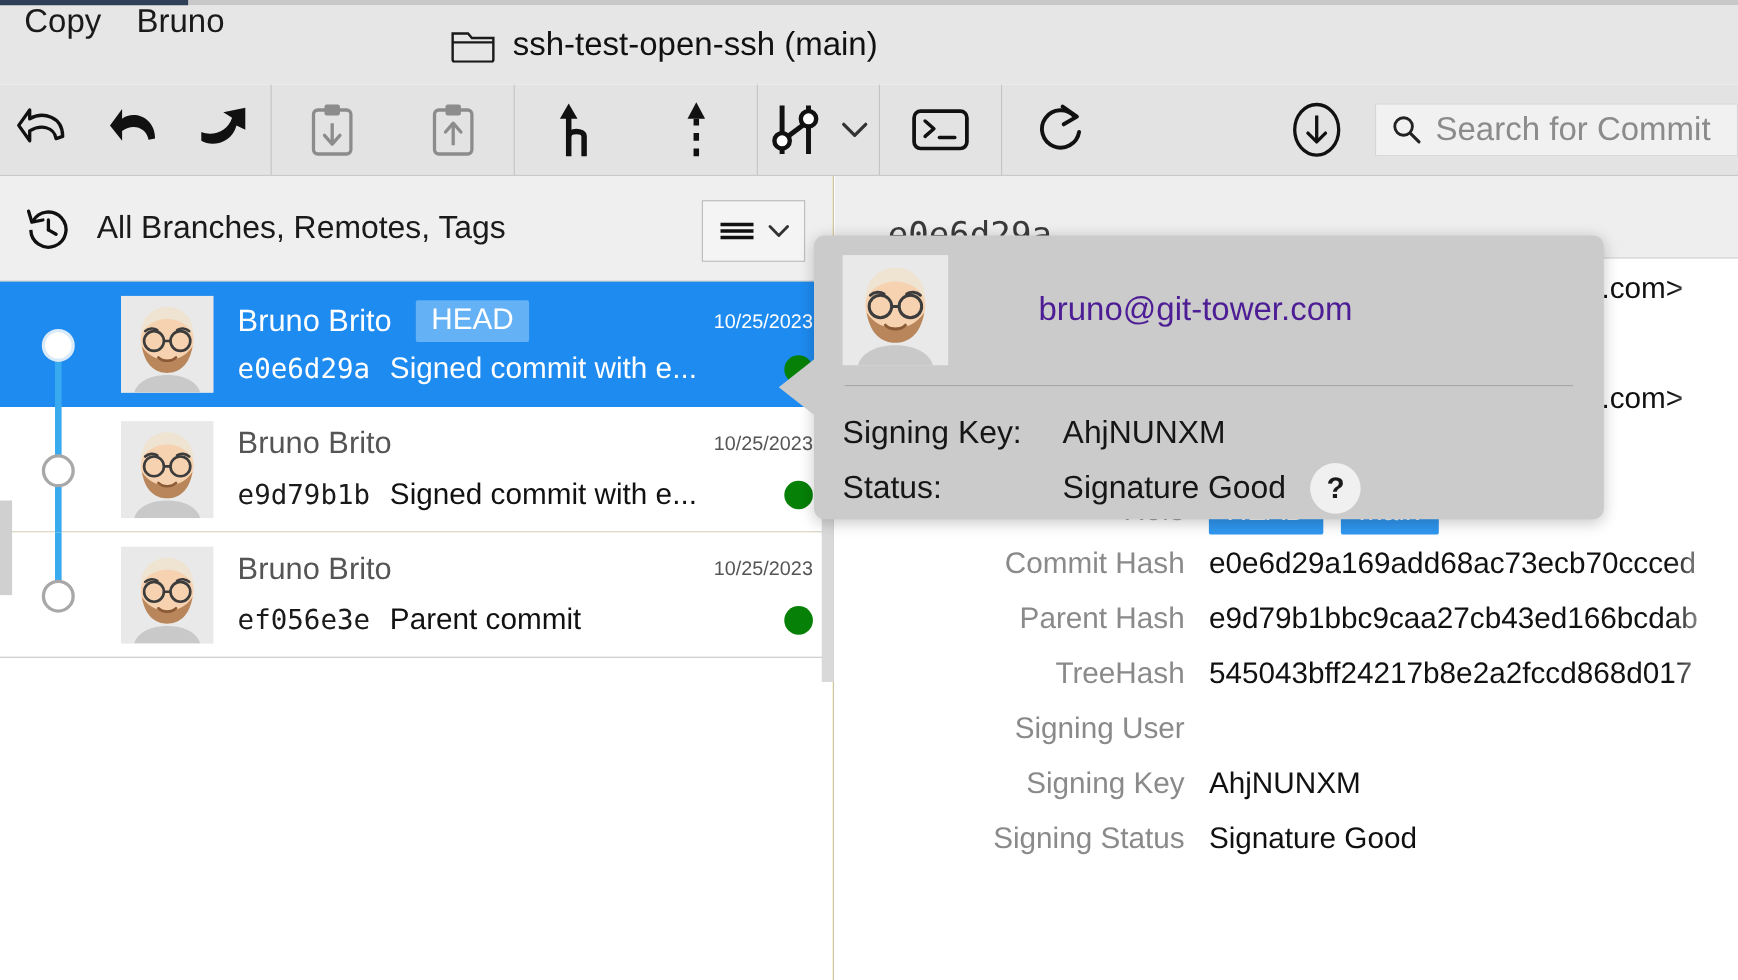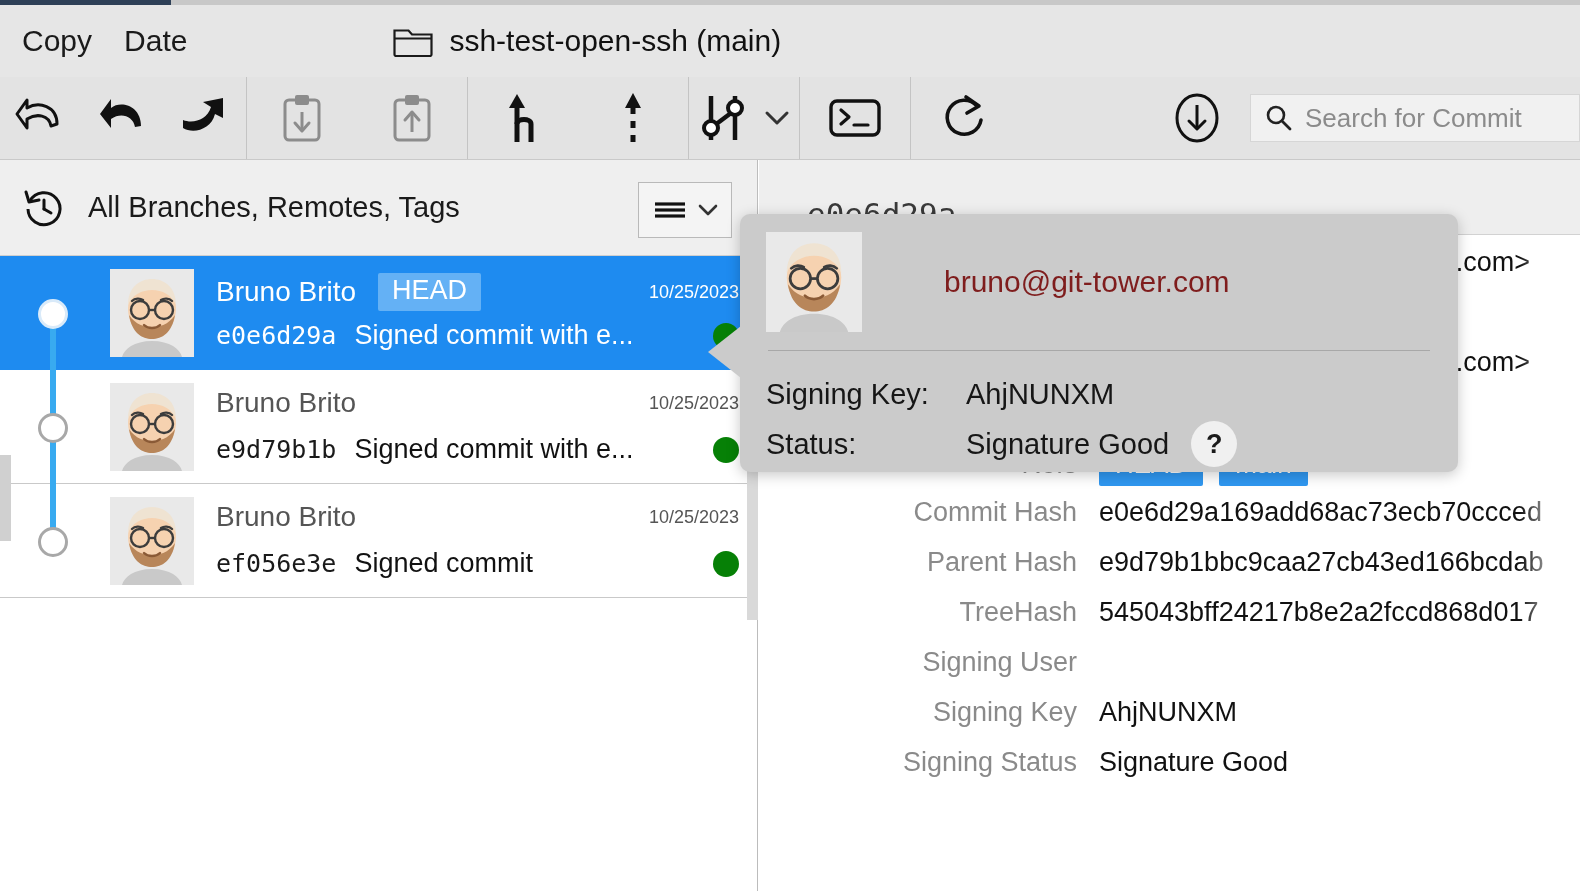--- a/index.html
+++ b/index.html
@@ -18,21 +18,21 @@
   }
   .tabstrip .active-tab {
     position: absolute; left: 0; top: 0; width: 171px; height: 5px;
     background: #2e4057;
   }
 
   
   .menubar {
     position: absolute; top: 5px; left: 0; width: 1580px; height: 72px;
     background: #e6e6e6;
-    display: flex; align-items: center;
+    display: flex; 
   }
   .menu-item {
     font-size: 30px; color: #1a1a1a; padding: 0 16px; line-height: 1;
     white-space: nowrap; cursor: default;
   }
   .menu-item:first-child { margin-left: 6px; }
   .repo-chip {
     display: flex; align-items: center; gap: 16px;
     margin-left: 190px;
   }
@@ -58,21 +58,21 @@
   }
   .tb-btn.wide { width: 110px; }
   .tb-spacer { flex: 1 1 auto; }
   .tb-right { display: flex; align-items: center; height: 100%; }
   .search-box {
     width: 330px; height: 48px; background: #f1f1f1;
     border: 1px solid #d6d6d6;
     display: flex; align-items: center; gap: 12px;
     padding: 0 14px; margin-left: 12px; margin-right: 0;
   }
-  .search-ph { font-size: 26px; color: #8b8b8b; white-space: nowrap; }
+  .search-ph { font-size: 30px; color: #8b8b8b; white-space: nowrap; }
 
   
   .left-panel {
     position: absolute; top: 160px; left: 0; width: 758px; height: 731px;
     background: #fde047;
     border-right: 1px solid #bcbcbc;
   }
   .list-header {
     position: relative; height: 96px; background: #efefef;
     border-bottom: 1px solid #cfcfcf;
@@ -188,21 +188,21 @@
   }
   .pop-arrow {
     position: absolute; left: -32px; top: 112px;
     width: 0; height: 0;
     border-top: 26px solid transparent;
     border-bottom: 26px solid transparent;
     border-right: 33px solid #cbcbcb;
   }
   .pop-top { display: flex; align-items: center; height: 136px; padding-left: 26px; }
   .pop-avatar { width: 96px; height: 100px; background: #e9e9e9; flex: 0 0 auto; }
-  .pop-email { font-size: 30px; color: #7f1d1d; margin-left: 82px; white-space: nowrap; }
+  .pop-email { font-size: 30px; color: #4c1d95; margin-left: 82px; white-space: nowrap; }
   .pop-divider { height: 1px; background: #a8a8a8; margin: 0 28px; }
   .pop-rows { padding: 18px 0 0 26px; }
   .pop-row { display: flex; align-items: center; height: 50px; }
   .pop-label { font-size: 29px; color: #161616; width: 200px; flex: 0 0 auto; }
   .pop-value { font-size: 29px; color: #161616; margin-left: 0; white-space: nowrap; }
   .help-badge {
     margin-left: 22px; width: 46px; height: 46px; border-radius: 50%;
     background: #f0f0f0; display: flex; align-items: center; justify-content: center;
     font-size: 27px; font-weight: bold; color: #1a1a1a;
   }
@@ -222,21 +222,21 @@
 <body>
 
 <div id="app">
 
   <div class="tabstrip">
     <div class="active-tab"></div>
   </div>
 
   <div class="menubar">
     <div class="menu-item">Copy</div>
-    <div class="menu-item">Date</div>
+    <div class="menu-item">Bruno</div>
     <div class="repo-chip">
       <span class="folder-icon">
         <svg width="40" height="32" viewBox="0 0 40 32">
           <path d="M1.5 5.5h14l3.5 4h19.5v20a1.5 1.5 0 0 1-1.5 1.5H3a1.5 1.5 0 0 1-1.5-1.5z" fill="none" stroke="#1a1a1a" stroke-width="2.2"></path>
           <line x1="1.5" y1="13.5" x2="38.5" y2="13.5" stroke="#1a1a1a" stroke-width="2.2"></line>
         </svg>
       </span>
       <span class="repo-title">ssh-test-open-ssh (main)</span>
     </div>
   </div>
@@ -493,21 +493,21 @@
             <path d="M34 56 C38 60 46 60 50 56" fill="none" stroke="#8a5a36" stroke-width="2.4" stroke-linecap="round"></path>
           </svg>
         </div>
         <div class="meta-col">
           <div class="meta-top">
             <span class="author">Bruno Brito</span>
             <span class="date">10/25/2023</span>
           </div>
           <div class="meta-bottom">
             <span class="sha">ef056e3e</span>
-            <span class="subject">Signed commit</span>
+            <span class="subject">Parent commit</span>
             <span class="sig-dot"></span>
           </div>
         </div>
       </div>
 
       <div class="list-empty"></div>
     </div>
 
     <div class="left-edge-scroll"></div>
     <div class="mid-edge-scroll"></div>

